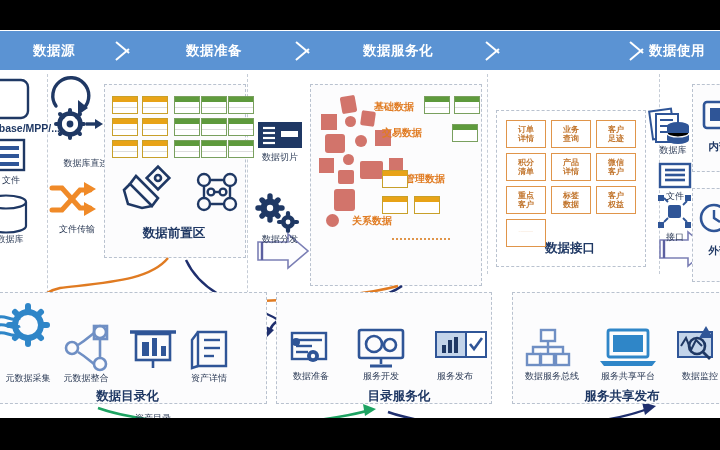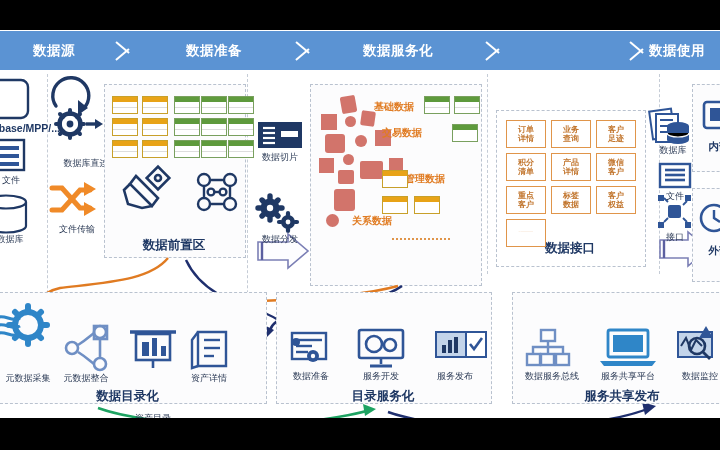--- a/index.html
+++ b/index.html
@@ -118,21 +118,21 @@
         <path d="M52 158 L62 158 L80 178 L90 178"></path>
         <path d="M52 180 L62 180 L80 160 L90 160"></path>
       </g>
       <path d="M84 152 L96 159 L84 166 Z" fill="#f08a28"></path>
       <path d="M84 172 L96 179 L84 186 Z" fill="#f08a28"></path>
     </svg>
     <div class="cap" style="left:48px;top:127px;width:76px;">数据库直连</div>
     <div class="cap" style="left:48px;top:193px;width:58px;">文件传输</div>
 
     <div class="zone" style="left:104px;top:54px;width:140px;height:172px;"></div>
-    <div class="zone-title" style="left:104px;top:207px;width:140px;">数据前置区</div>
+    <div class="zone-title" style="left:104px;top:195px;width:140px;">数据前置区</div>
 
     <div>
       <div class="tbl" style="left:112px;top:66px;">
           <div class="hd"></div>
           <div class="gr"></div>
         </div>
       <div class="tbl" style="left:142px;top:66px;">
           <div class="hd"></div>
           <div class="gr"></div>
         </div>
@@ -469,21 +469,21 @@
             <rect x="448" y="310" width="4" height="13"></rect>
             <rect x="454" y="307" width="4" height="16"></rect>
           </g>
         <rect x="466" y="302" width="20" height="25" fill="#fff" stroke="#2f5597" stroke-width="2"></rect>
         <path d="M470 314 L474 319 L482 308" fill="none" stroke="#2f5597" stroke-width="2.6"></path>
       </g>
     </svg>
     <div class="cap" style="left:280px;top:340px;width:62px;">数据准备</div>
     <div class="cap" style="left:350px;top:340px;width:62px;">服务开发</div>
     <div class="cap" style="left:424px;top:340px;width:62px;">服务发布</div>
-    <div class="zone-title" style="left:276px;top:358px;width:214px;">目录服务化</div>
+    <div class="zone-title" style="left:292px;top:358px;width:214px;">目录服务化</div>
 
     <div class="zone" style="left:512px;top:262px;width:220px;height:110px;"></div>
     <svg class="ov">
       <g stroke="#6f8fc4" stroke-width="2.4" fill="none">
         <rect x="541" y="300" width="14" height="11"></rect>
         <rect x="527" y="324" width="13" height="11"></rect>
           <rect x="541" y="324" width="13" height="11"></rect>
           <rect x="556" y="324" width="13" height="11"></rect>
         <path d="M548 311 L548 317 M533 324 L533 317 L563 317 L563 324 M548 317 L548 324"></path>
       </g>

